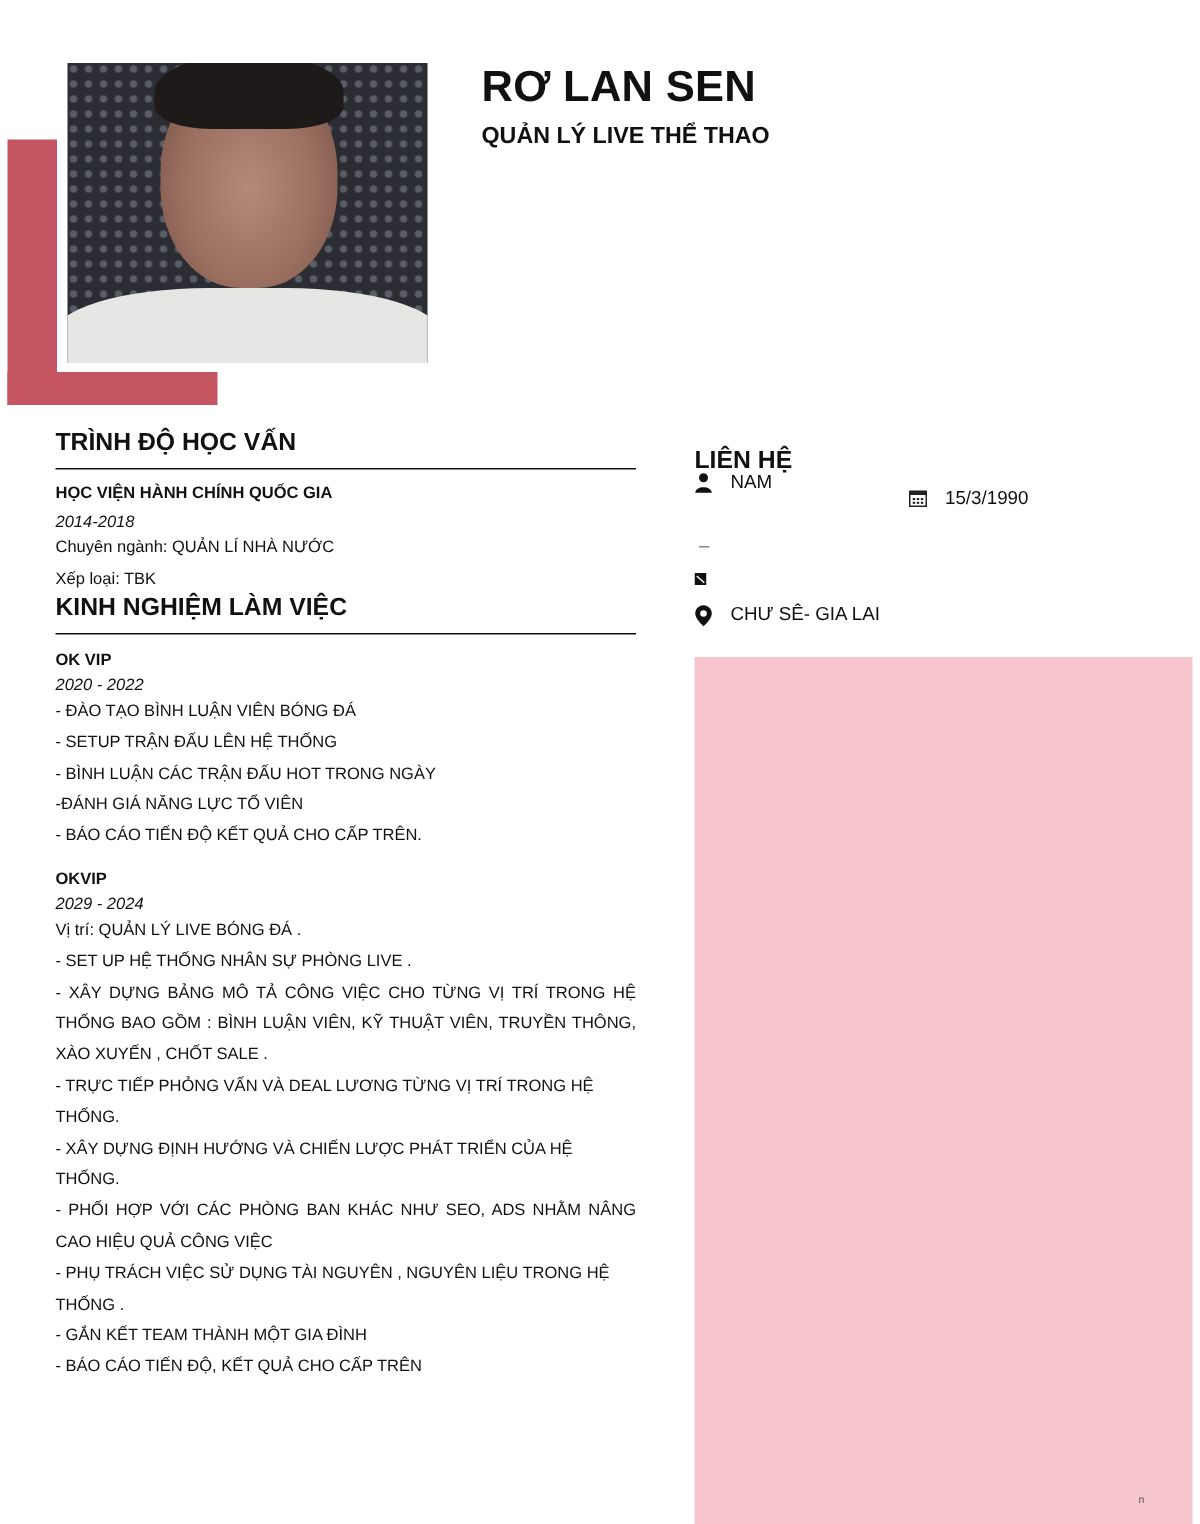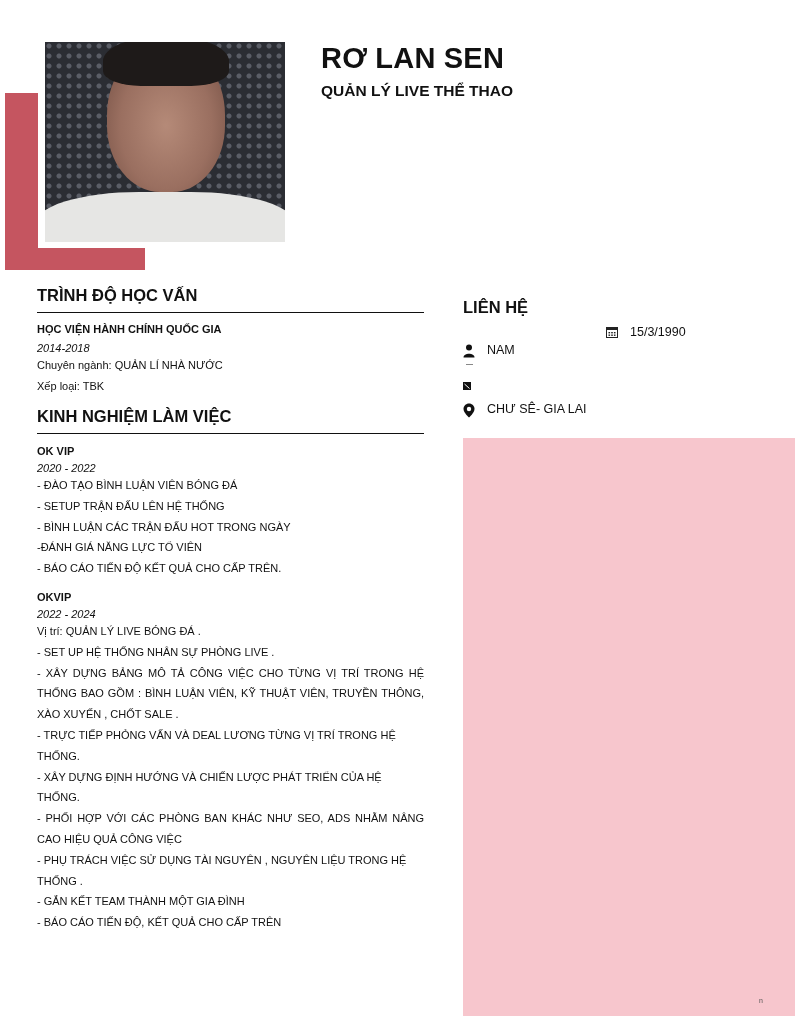--- a/index.html
+++ b/index.html
@@ -31,21 +31,21 @@
 
     .name { position: absolute; left: 321px; top: 42px; font-size: 29px; font-weight: bold; letter-spacing: 0.2px; color: #111; }
     .title { position: absolute; left: 321px; top: 82px; font-size: 15.5px; font-weight: bold; color: #111; }
 
     .left-col { position: absolute; left: 37px; top: 286px; width: 387px; }
     .section-heading { font-size: 16.5px; font-weight: bold; color: #111; padding-bottom: 7px; border-bottom: 1.3px solid #111; }
     .org { font-size: 11px; font-weight: bold; margin-top: 9px; line-height: 14px; }
     .period { font-size: 11px; font-style: italic; margin-top: 5px; line-height: 14px; }
     .line { font-size: 11px; line-height: 20.8px; }
     .edu-line { font-size: 11px; line-height: 20.5px; }
-    .exp-heading { margin-top: 11px; }
+    .exp-heading { }
     .justify { text-align: justify; }
     .contact-heading { font-size: 16.5px; font-weight: bold; color: #111; }
     .contact-row { position: absolute; font-size: 12.5px; color: #111; display: flex; align-items: center; }
     .icon { display: inline-block; width: 12px; height: 13px; margin-right: 12px; }
     .pink-box { position: absolute; left: 463px; top: 438px; width: 332px; height: 578px; background: #f7c6cd; }
     .tiny-mark { position: absolute; left: 759px; top: 997px; font-size: 7px; color: #555; }
   </style>
 </head>
 <body>
 
@@ -78,36 +78,36 @@
     <div class="period" style="margin-top:3px">2020 - 2022</div>
     <div class="line">- ĐÀO TẠO BÌNH LUẬN VIÊN BÓNG ĐÁ</div>
     <div class="line">- SETUP TRẬN ĐẤU LÊN HỆ THỐNG</div>
     <div class="line">- BÌNH LUẬN CÁC TRẬN ĐẤU HOT TRONG NGÀY</div>
     <div class="line">-ĐÁNH GIÁ NĂNG LỰC TỔ VIÊN</div>
     <div class="line">- BÁO CÁO TIẾN ĐỘ KẾT QUẢ CHO CẤP TRÊN.</div>
   </div>
 
   <div>
     <div class="org" style="margin-top:11px">OKVIP</div>
-    <div class="period" style="margin-top:3px">2022 - 2024</div>
+    <div class="period" style="margin-top:3px">2029 - 2024</div>
     <div class="line">Vị trí: QUẢN LÝ LIVE BÓNG ĐÁ .</div>
     <div class="line">- SET UP HỆ THỐNG NHÂN SỰ PHÒNG LIVE .</div>
     <div class="line justify">- XÂY DỰNG BẢNG MÔ TẢ CÔNG VIỆC CHO TỪNG VỊ TRÍ TRONG HỆ THỐNG BAO GỒM : BÌNH LUẬN VIÊN, KỸ THUẬT VIÊN, TRUYỀN THÔNG, XÀO XUYẾN , CHỐT SALE .</div>
     <div class="line">- TRỰC TIẾP PHỎNG VẤN VÀ DEAL LƯƠNG TỪNG VỊ TRÍ TRONG HỆ THỐNG.</div>
     <div class="line">- XÂY DỰNG ĐỊNH HƯỚNG VÀ CHIẾN LƯỢC PHÁT TRIỂN CỦA HỆ THỐNG.</div>
     <div class="line justify">- PHỐI HỢP VỚI CÁC PHÒNG BAN KHÁC NHƯ SEO, ADS NHẰM NÂNG CAO HIỆU QUẢ CÔNG VIỆC</div>
     <div class="line">- PHỤ TRÁCH VIỆC SỬ DỤNG TÀI NGUYÊN , NGUYÊN LIỆU TRONG HỆ THỐNG .</div>
     <div class="line">- GẮN KẾT TEAM THÀNH MỘT GIA ĐÌNH</div>
     <div class="line">- BÁO CÁO TIẾN ĐỘ, KẾT QUẢ CHO CẤP TRÊN</div>
   </div>
 </div>
 
 <div class="contact-heading" style="position:absolute;left:463px;top:298px;text-align:center;">LIÊN HỆ</div>
 
-<div class="contact-row" style="left:463px;top:343px;">
+<div class="contact-row" style="left:463px;top:314px;">
   <span class="icon">
     <svg width="12" height="14" viewBox="0 0 12 14">
         <circle cx="6" cy="3.5" r="3" fill="#111"></circle>
         <path d="M0.5 13.5 C0.5 8.5 11.5 8.5 11.5 13.5 Z" fill="#111"></path>
       </svg>
   </span>
   <span>NAM</span>
 </div>
 
 <div class="contact-row" style="left:606px;top:325px;">

